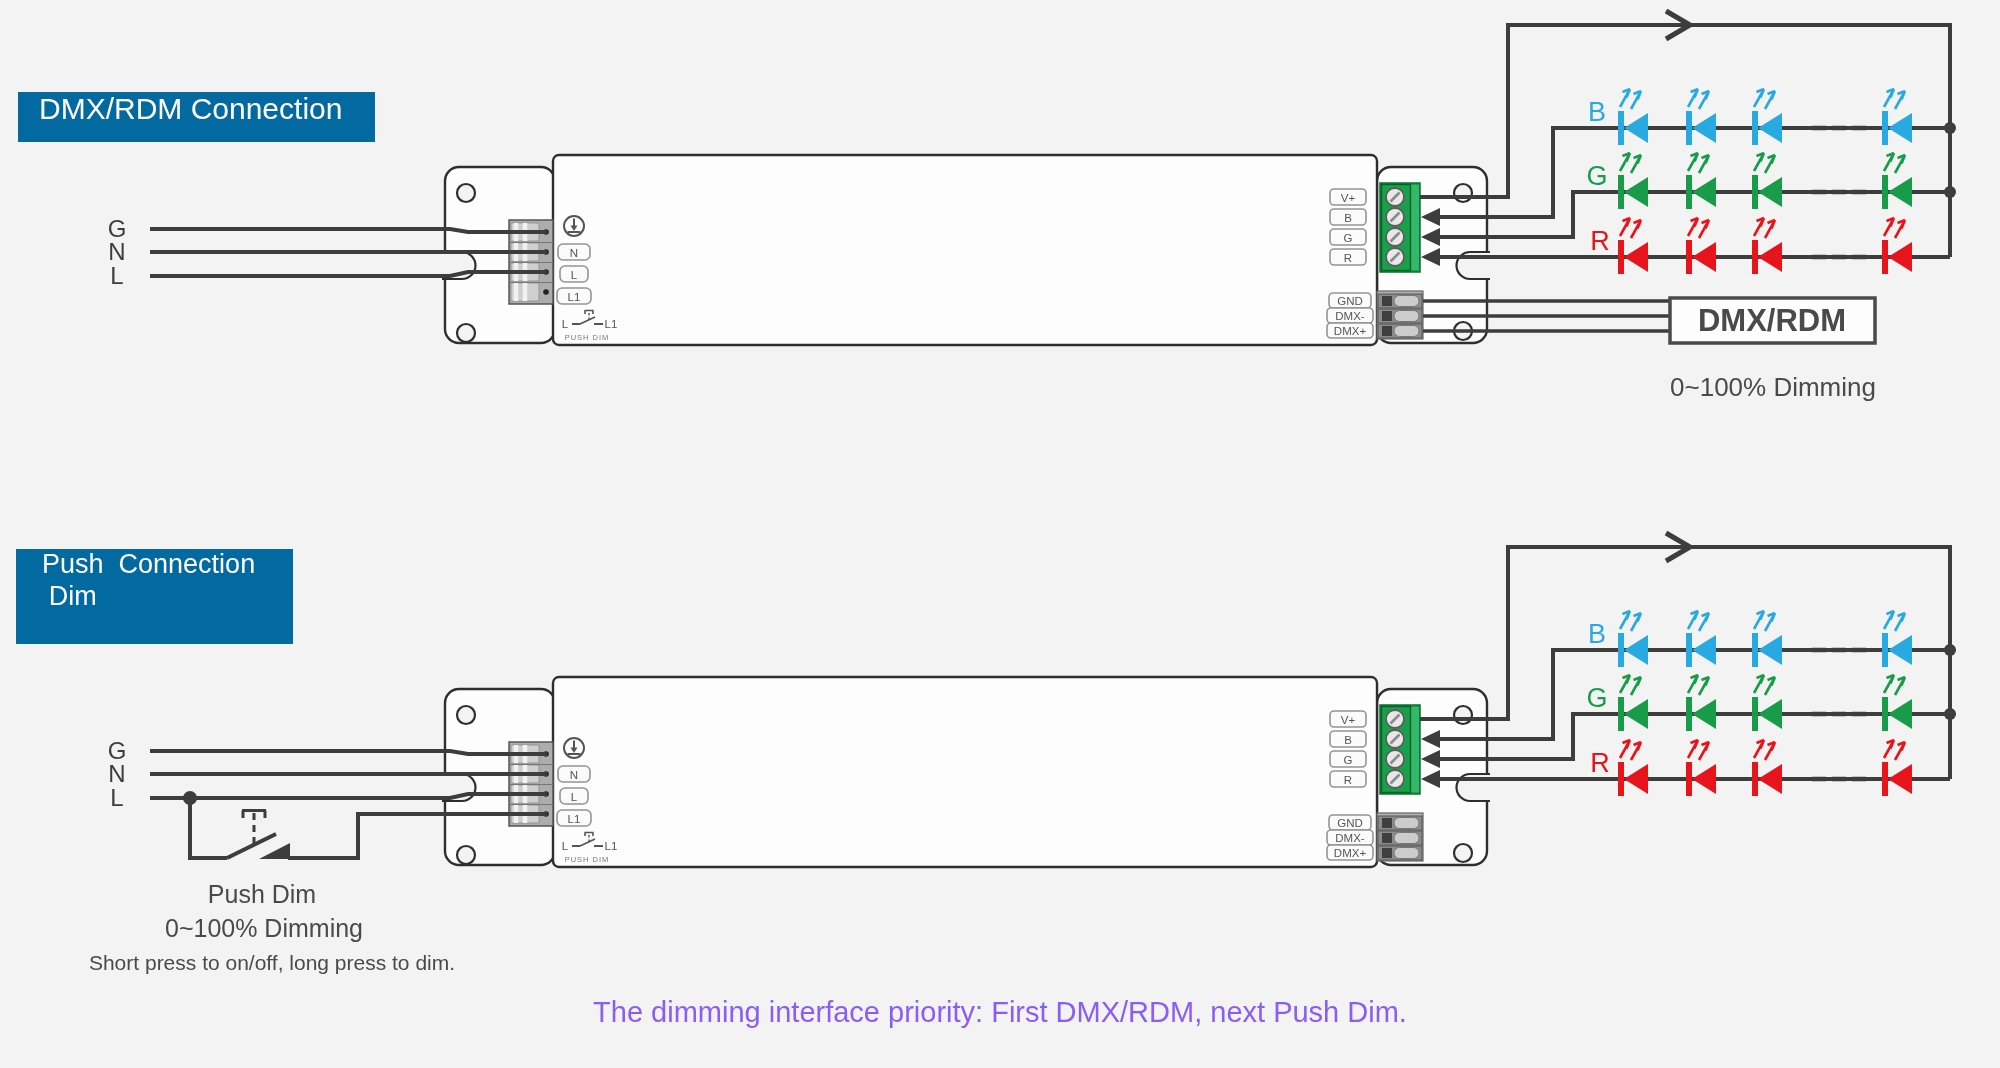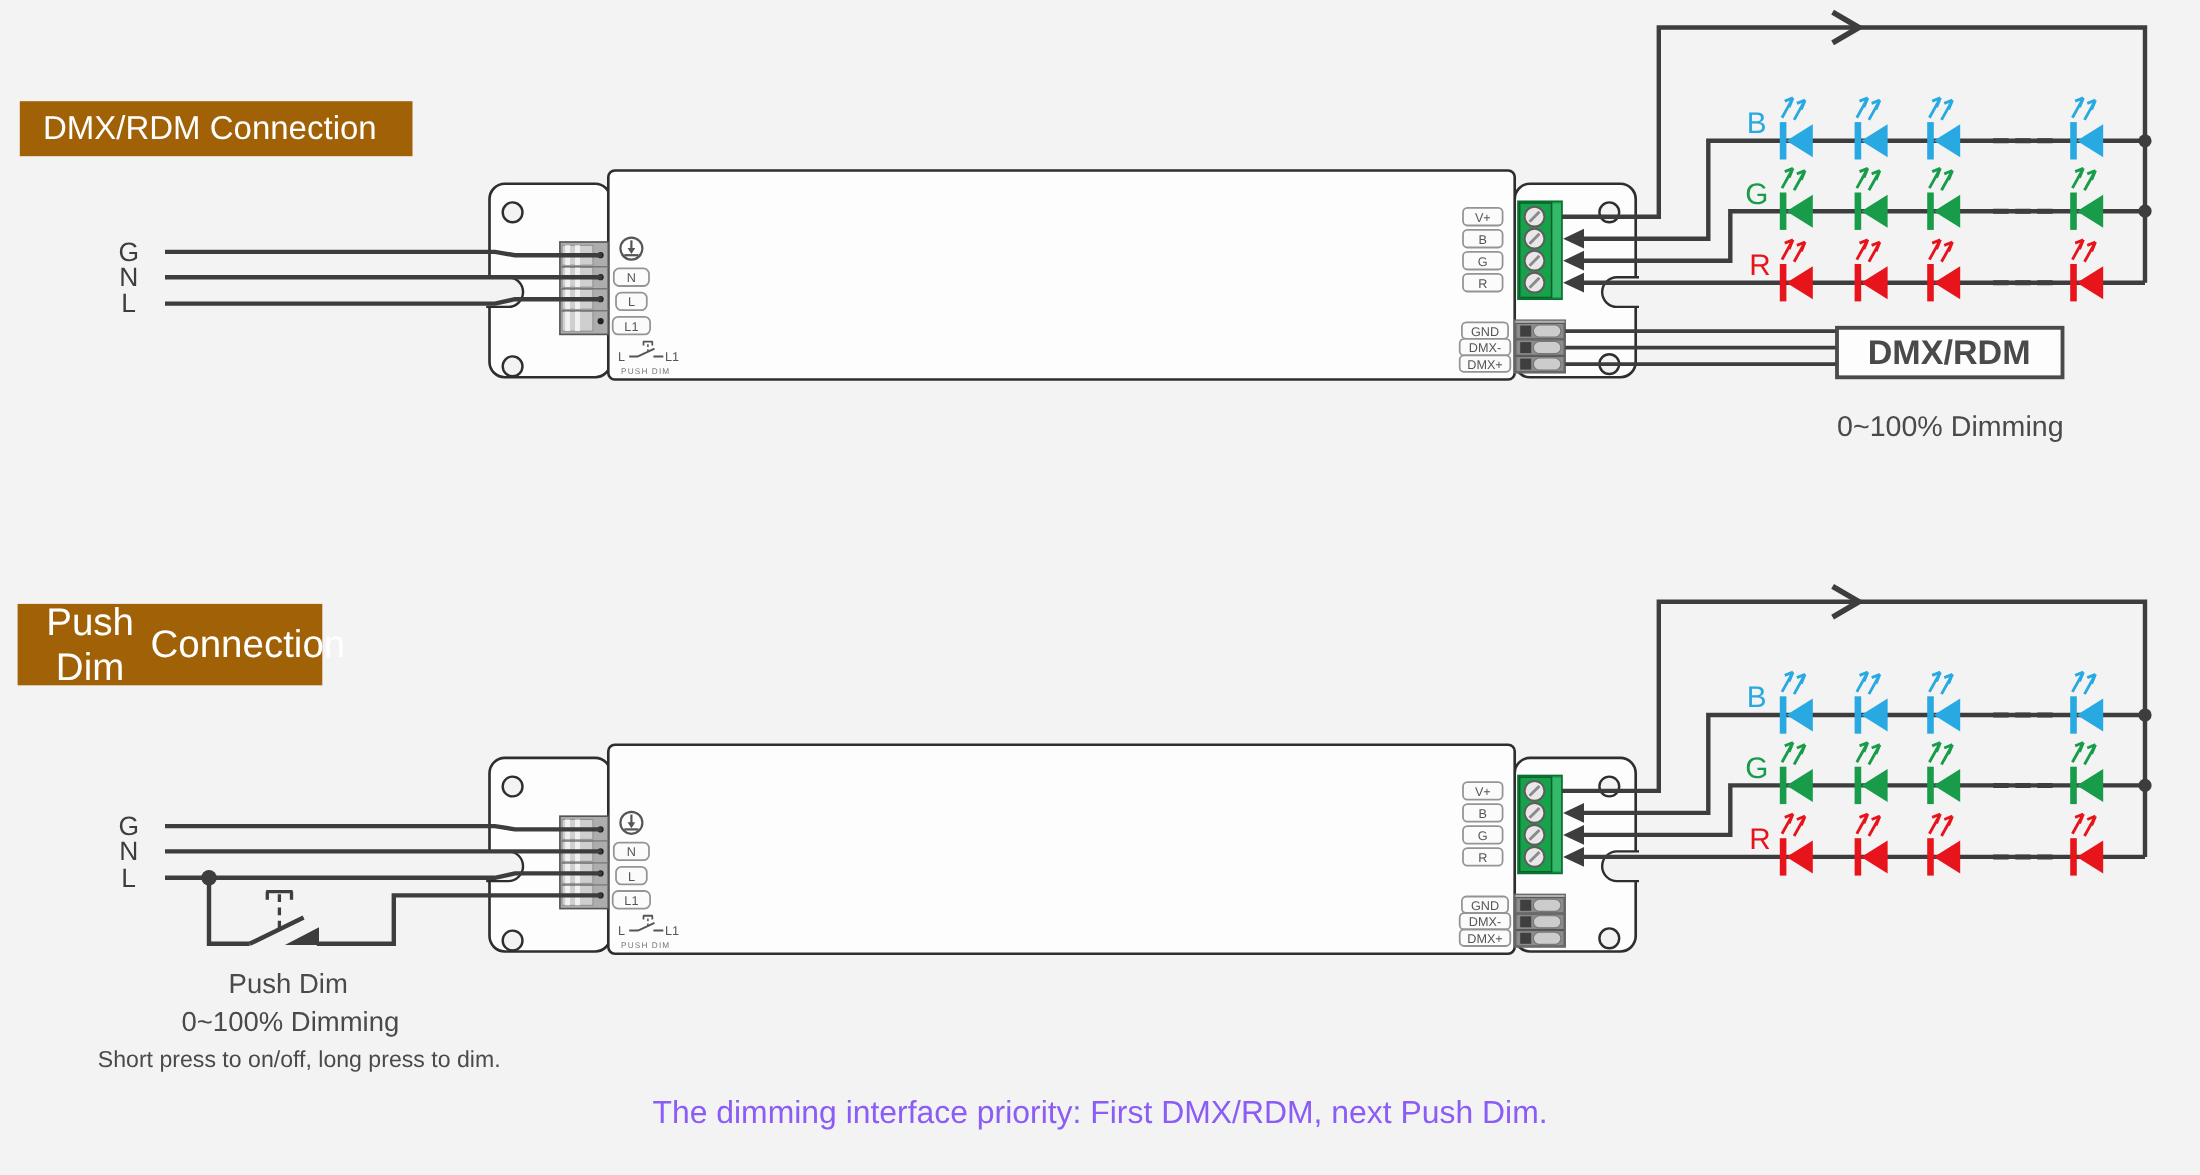--- a/index.html
+++ b/index.html
@@ -1,21 +1,21 @@
 <!DOCTYPE html>
 <html><head>
 <meta charset="utf-8">
 <style>
   html,body{margin:0;padding:0;background:#f3f3f3;}
   .stage{position:relative;width:2000px;height:1068px;background:#f3f3f3;overflow:hidden;
          font-family:"Liberation Sans",sans-serif;}
-  .badge{position:absolute;background:#a16207;color:#ffffff;display:flex;align-items:center;
+  .badge{position:absolute;background:#0369a1;color:#ffffff;display:flex;
          box-sizing:border-box;}
   .badge1{left:18px;top:92px;width:357px;height:50px;padding-left:21px;font-size:30px;}
-  .badge2{left:16px;top:549px;width:277px;height:74px;padding-left:26px;font-size:35px;gap:15px;}
+  .badge2{left:16px;top:549px;width:277px;height:95px;padding-left:26px;font-size:27px;gap:15px;}
   .badge2 .stack{text-align:center;line-height:1.18;}
   .caption{position:absolute;left:0;top:996px;width:2000px;text-align:center;
            font-size:29px;color:#8b5cf6;}
   svg{position:absolute;left:0;top:0;}
   svg text{font-family:"Liberation Sans",sans-serif;}
   .tc{text-anchor:middle;}
   .wire{fill:none;stroke:#3d3d3d;stroke-width:4;}
   .wire3{fill:none;stroke:#3d3d3d;stroke-width:3.5;}
   .outline{fill:#fdfdfd;stroke:#2e2e2e;stroke-width:2.4;}
   .holefill{fill:#f3f3f3;stroke:#2e2e2e;stroke-width:2.2;}

